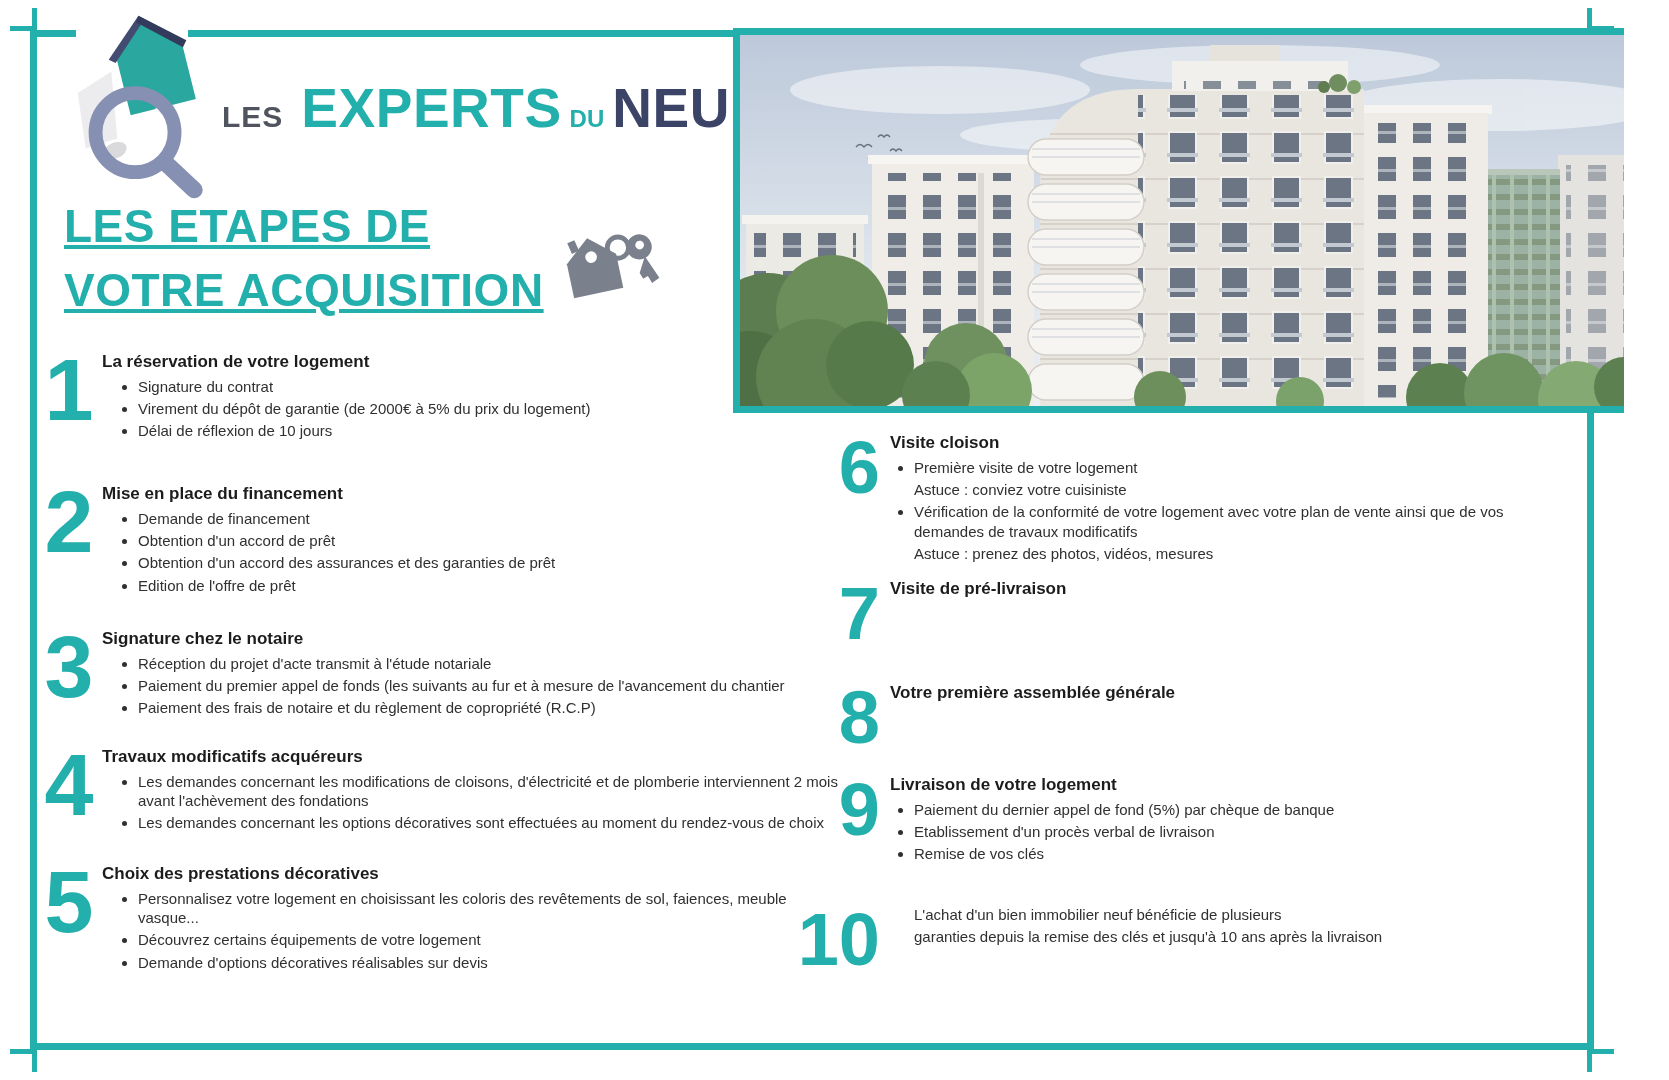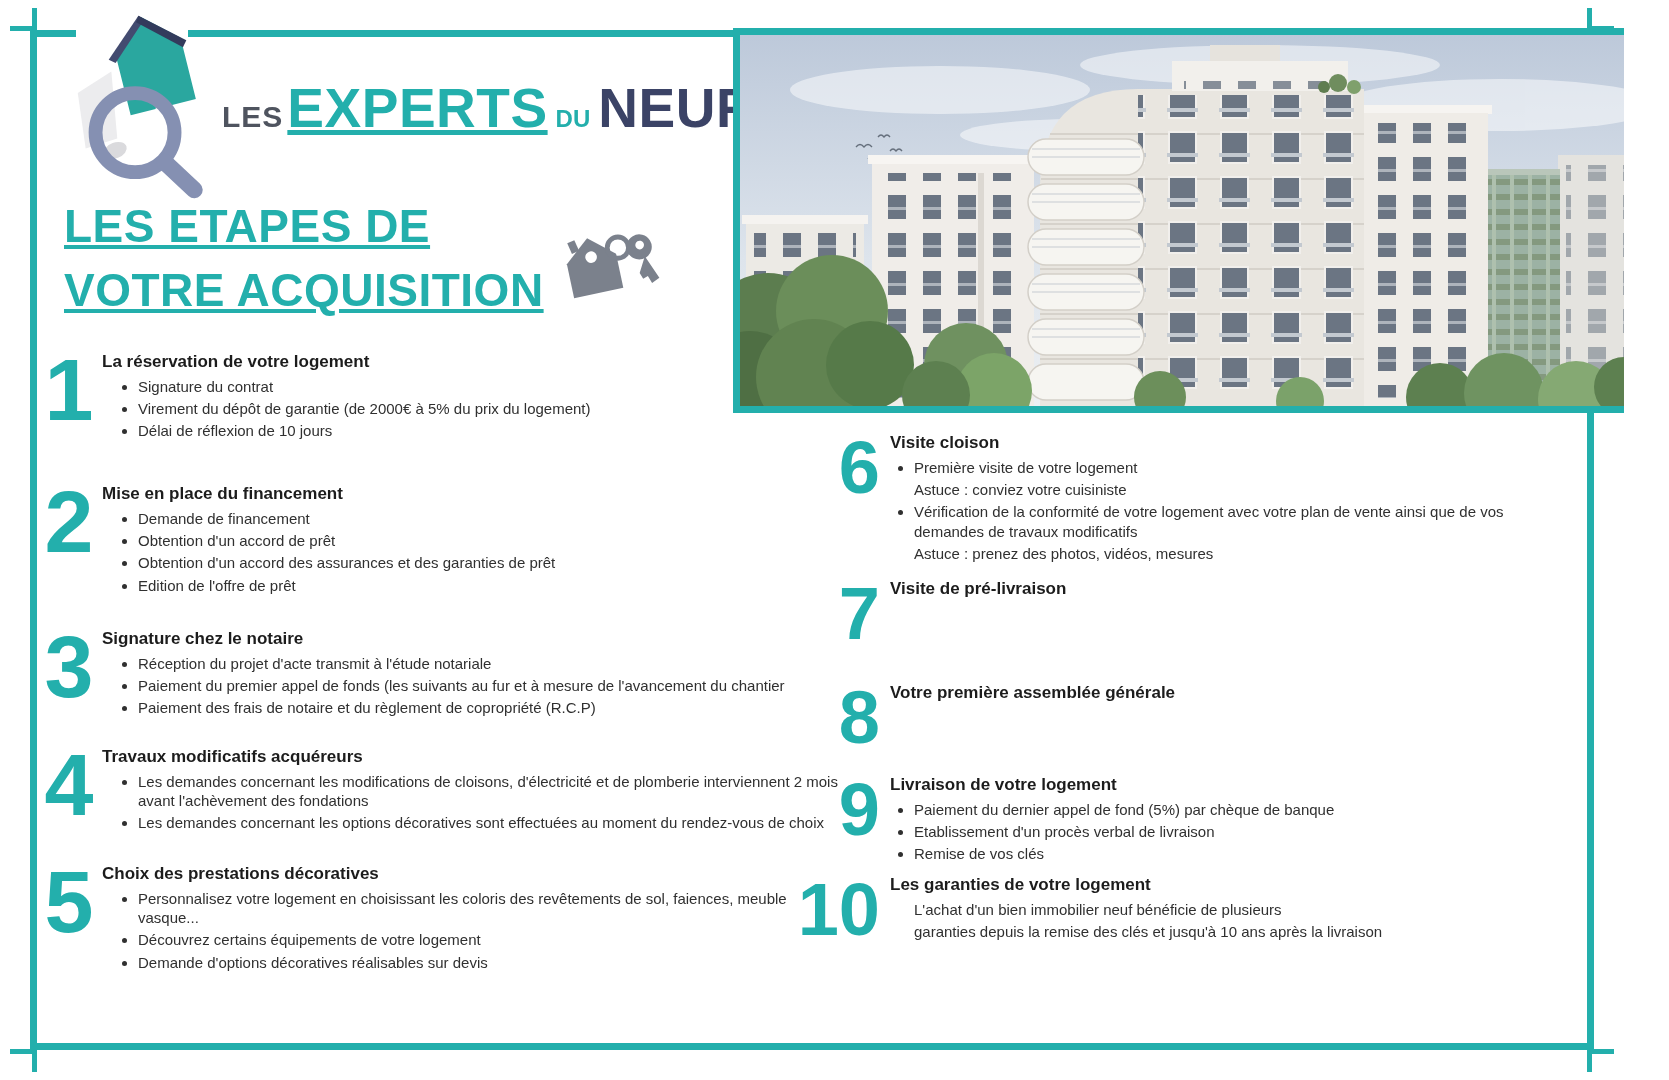--- a/index.html
+++ b/index.html
@@ -17,21 +17,21 @@
   .corner.tr{right:10px;top:8px;border-left-width:5px;border-bottom-width:5px;}
   .corner.bl{left:10px;bottom:8px;border-right-width:5px;border-top-width:5px;}
   .corner.br{right:10px;bottom:8px;border-left-width:5px;border-top-width:5px;}
   
   .frame{position:absolute;left:30px;top:30px;right:30px;bottom:30px;border:7px solid var(--teal);}
   
   .logo-badge{position:absolute;left:76px;top:0;width:112px;height:188px;background:#fff;}
   .logo-art{position:absolute;left:60px;top:2px;width:158px;height:198px;}
   .logo-text{position:absolute;left:222px;top:76px;white-space:nowrap;display:flex;align-items:baseline;}
   .logo-les{font-size:30px;font-weight:700;color:#4f545f;letter-spacing:1px;}
-  .logo-experts{font-size:55px;font-weight:700;color:var(--teal);margin-left:4px;letter-spacing:0.5px;text-decoration:underline;}
+  .logo-experts{font-size:55px;font-weight:700;color:var(--teal);margin-left:18px;letter-spacing:0.5px;}
   .logo-du{font-size:24px;font-weight:700;color:var(--teal);margin:0 8px;}
   .logo-neuf{font-size:55px;font-weight:700;color:var(--navy);letter-spacing:0.5px;}
   
   .page-title{position:absolute;left:64px;top:194px;margin:0;font-size:46px;line-height:1.4;
     font-weight:700;color:var(--teal);letter-spacing:0.5px;text-decoration:underline;}
   .keys-art{position:absolute;left:556px;top:222px;width:116px;height:88px;}
   
   .photo{position:absolute;left:733px;top:28px;width:892px;height:371px;border:7px solid var(--teal);box-sizing:content-box;}
   .photo svg{display:block;}
   
@@ -273,23 +273,22 @@
       </div>
       <div class="step" style="top: 342px;">
         <div class="step-number">9</div>
         <div class="step-title">Livraison de votre logement</div>
         <ul class="step-items">
           <li class="bullet">Paiement du dernier appel de fond (5%) par chèque de banque</li>
           <li class="bullet">Etablissement d'un procès verbal de livraison</li>
           <li class="bullet">Remise de vos clés</li>
         </ul>
       </div>
-      <div class="step" style="top: 442px;">
+      <div class="step" style="top: 472px;">
         <div class="step-number">10</div>
-        <div class="step-title">Les garanties de votre logement</div>
         <ul class="step-items">
           <li class="plain">L'achat d'un bien immobilier neuf bénéficie de plusieurs</li>
           <li class="plain">garanties depuis la remise des clés et jusqu'à 10 ans après la livraison</li>
         </ul>
       </div>
     </div>
 
 </div>
 
 </body></html>

